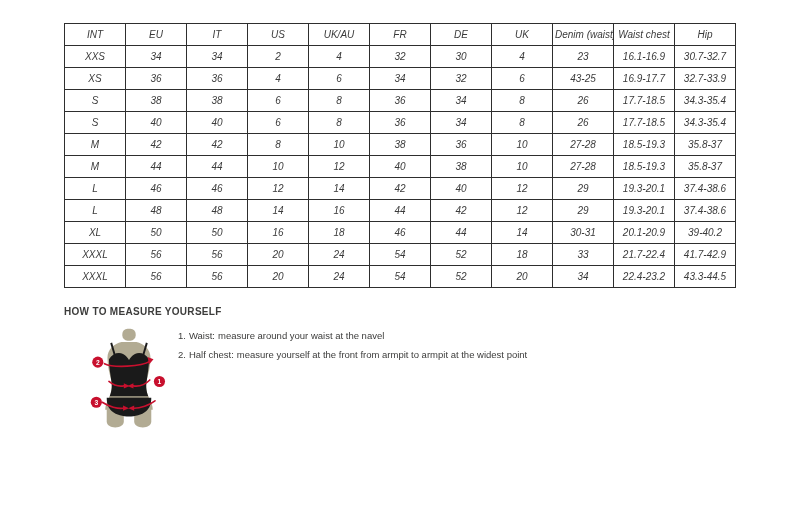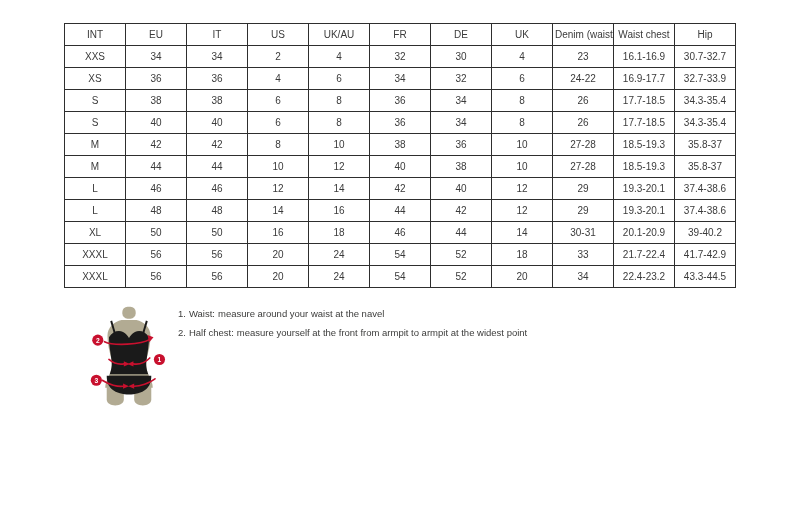--- a/index.html
+++ b/index.html
@@ -11,20 +11,21 @@
     color: #3a3a3a;
     overflow: hidden;
   }
   .page { padding: 23px 0 0 64px; }
 
   
   table.size-table {
     border-collapse: collapse;
     table-layout: fixed;
     width: 672px;
+    font-style: italic;
   }
   table.size-table th,
   table.size-table td {
     border: 1px solid #2e2e2e;
     height: 22px;
     padding: 0 2px;
     text-align: center;
     vertical-align: middle;
     font-size: 10px;
     font-weight: 400;
@@ -111,21 +112,21 @@
         </tr>
         <tr>
           <td>XS</td>
           <td>36</td>
           <td>36</td>
           <td>4</td>
           <td>6</td>
           <td>34</td>
           <td>32</td>
           <td>6</td>
-          <td>24-22</td>
+          <td>43-25</td>
           <td>16.9-17.7</td>
           <td>32.7-33.9</td>
         </tr>
         <tr>
           <td>S</td>
           <td>38</td>
           <td>38</td>
           <td>6</td>
           <td>8</td>
           <td>36</td>
@@ -236,20 +237,21 @@
           <td>52</td>
           <td>20</td>
           <td>34</td>
           <td>22.4-23.2</td>
           <td>43.3-44.5</td>
         </tr>
       </tbody>
   </table>
 
   <section class="measure-section">
+    <h2 class="measure-heading">HOW TO MEASURE YOURSELF</h2>
 
     <div class="measure-row">
 
       <svg class="figure-svg" viewBox="0 0 110 136" xmlns="http://www.w3.org/2000/svg">
 
         <g>
           <rect x="46" y="1" width="18" height="16" rx="7" fill="#b2ab93"></rect>
           <path d="M26,40 C26,29 35,21 45,19 L65,19 C75,21 84,29 84,40
                    C84,52 81,62 79,70 C77,82 79,88 82,94 C85,100 87,105 87,110
                    L23,110 C23,105 25,100 28,94 C31,88 33,82 31,70

